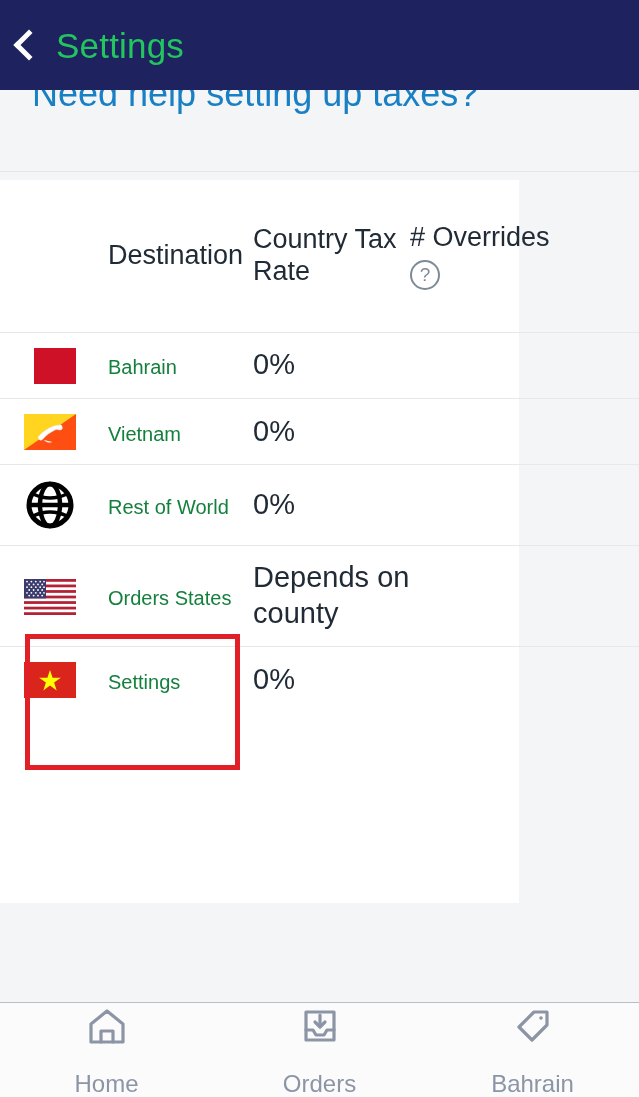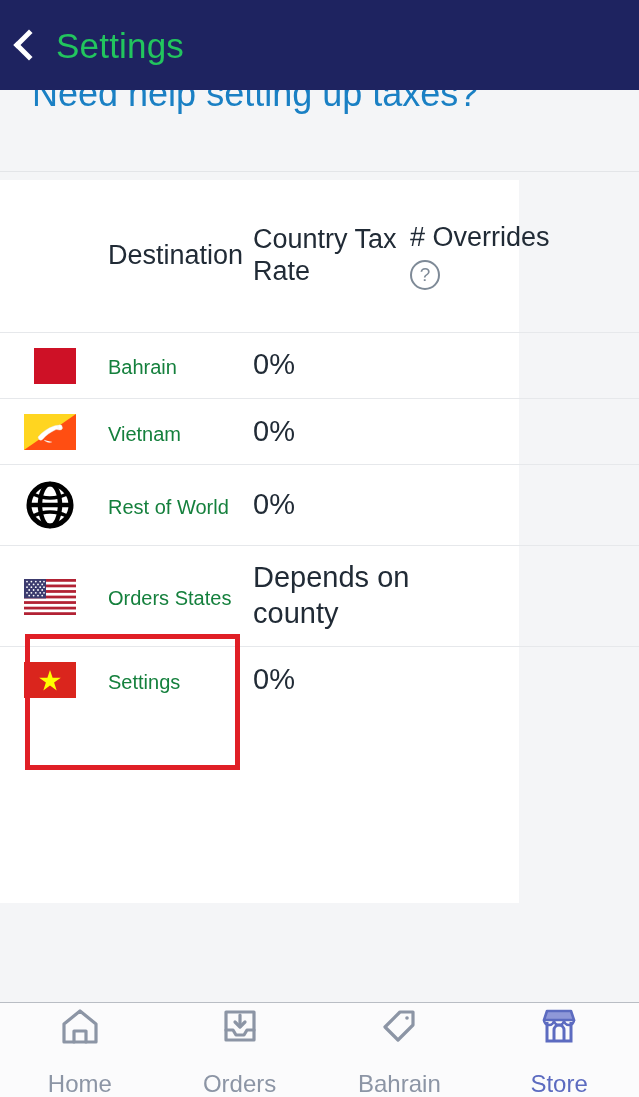--- a/index.html
+++ b/index.html
@@ -363,27 +363,16 @@
     <div class="nav-item">
       <span class="nav-ico">
         <svg viewBox="0 0 44 44" fill="none" stroke="#8c95a5" stroke-width="3.2" stroke-linejoin="round" stroke-linecap="round">
           <path d="M36 8 L36 21 L21 36 L8 23 L23 8 Z"></path>
           <circle cx="30" cy="14" r="1.8" fill="#8c95a5" stroke="none"></circle>
         </svg>
       </span>
       <span class="nav-lbl">Bahrain</span>
     </div>
 
-    <div class="nav-item active">
-      <span class="nav-ico">
-        <svg viewBox="0 0 44 44">
-          <path d="M7 16 L10 7 H34 L37 16 Z" fill="#8f98d8" stroke="#5c6bc0" stroke-width="2.6" stroke-linejoin="round"></path>
-          <path d="M7 16 a5 5 0 0 0 10 0 a5 5 0 0 0 10 0 a5 5 0 0 0 10 0" fill="none" stroke="#5c6bc0" stroke-width="2.6"></path>
-          <path d="M10 18 V37 H34 V18" fill="none" stroke="#5c6bc0" stroke-width="3"></path>
-          <path d="M17 37 V26 a5 5 0 0 1 10 0 V37" fill="none" stroke="#5c6bc0" stroke-width="3"></path>
-        </svg>
-      </span>
-      <span class="nav-lbl">Store</span>
-    </div>
 
   </div>
 
 </div>
 
 </body></html>

